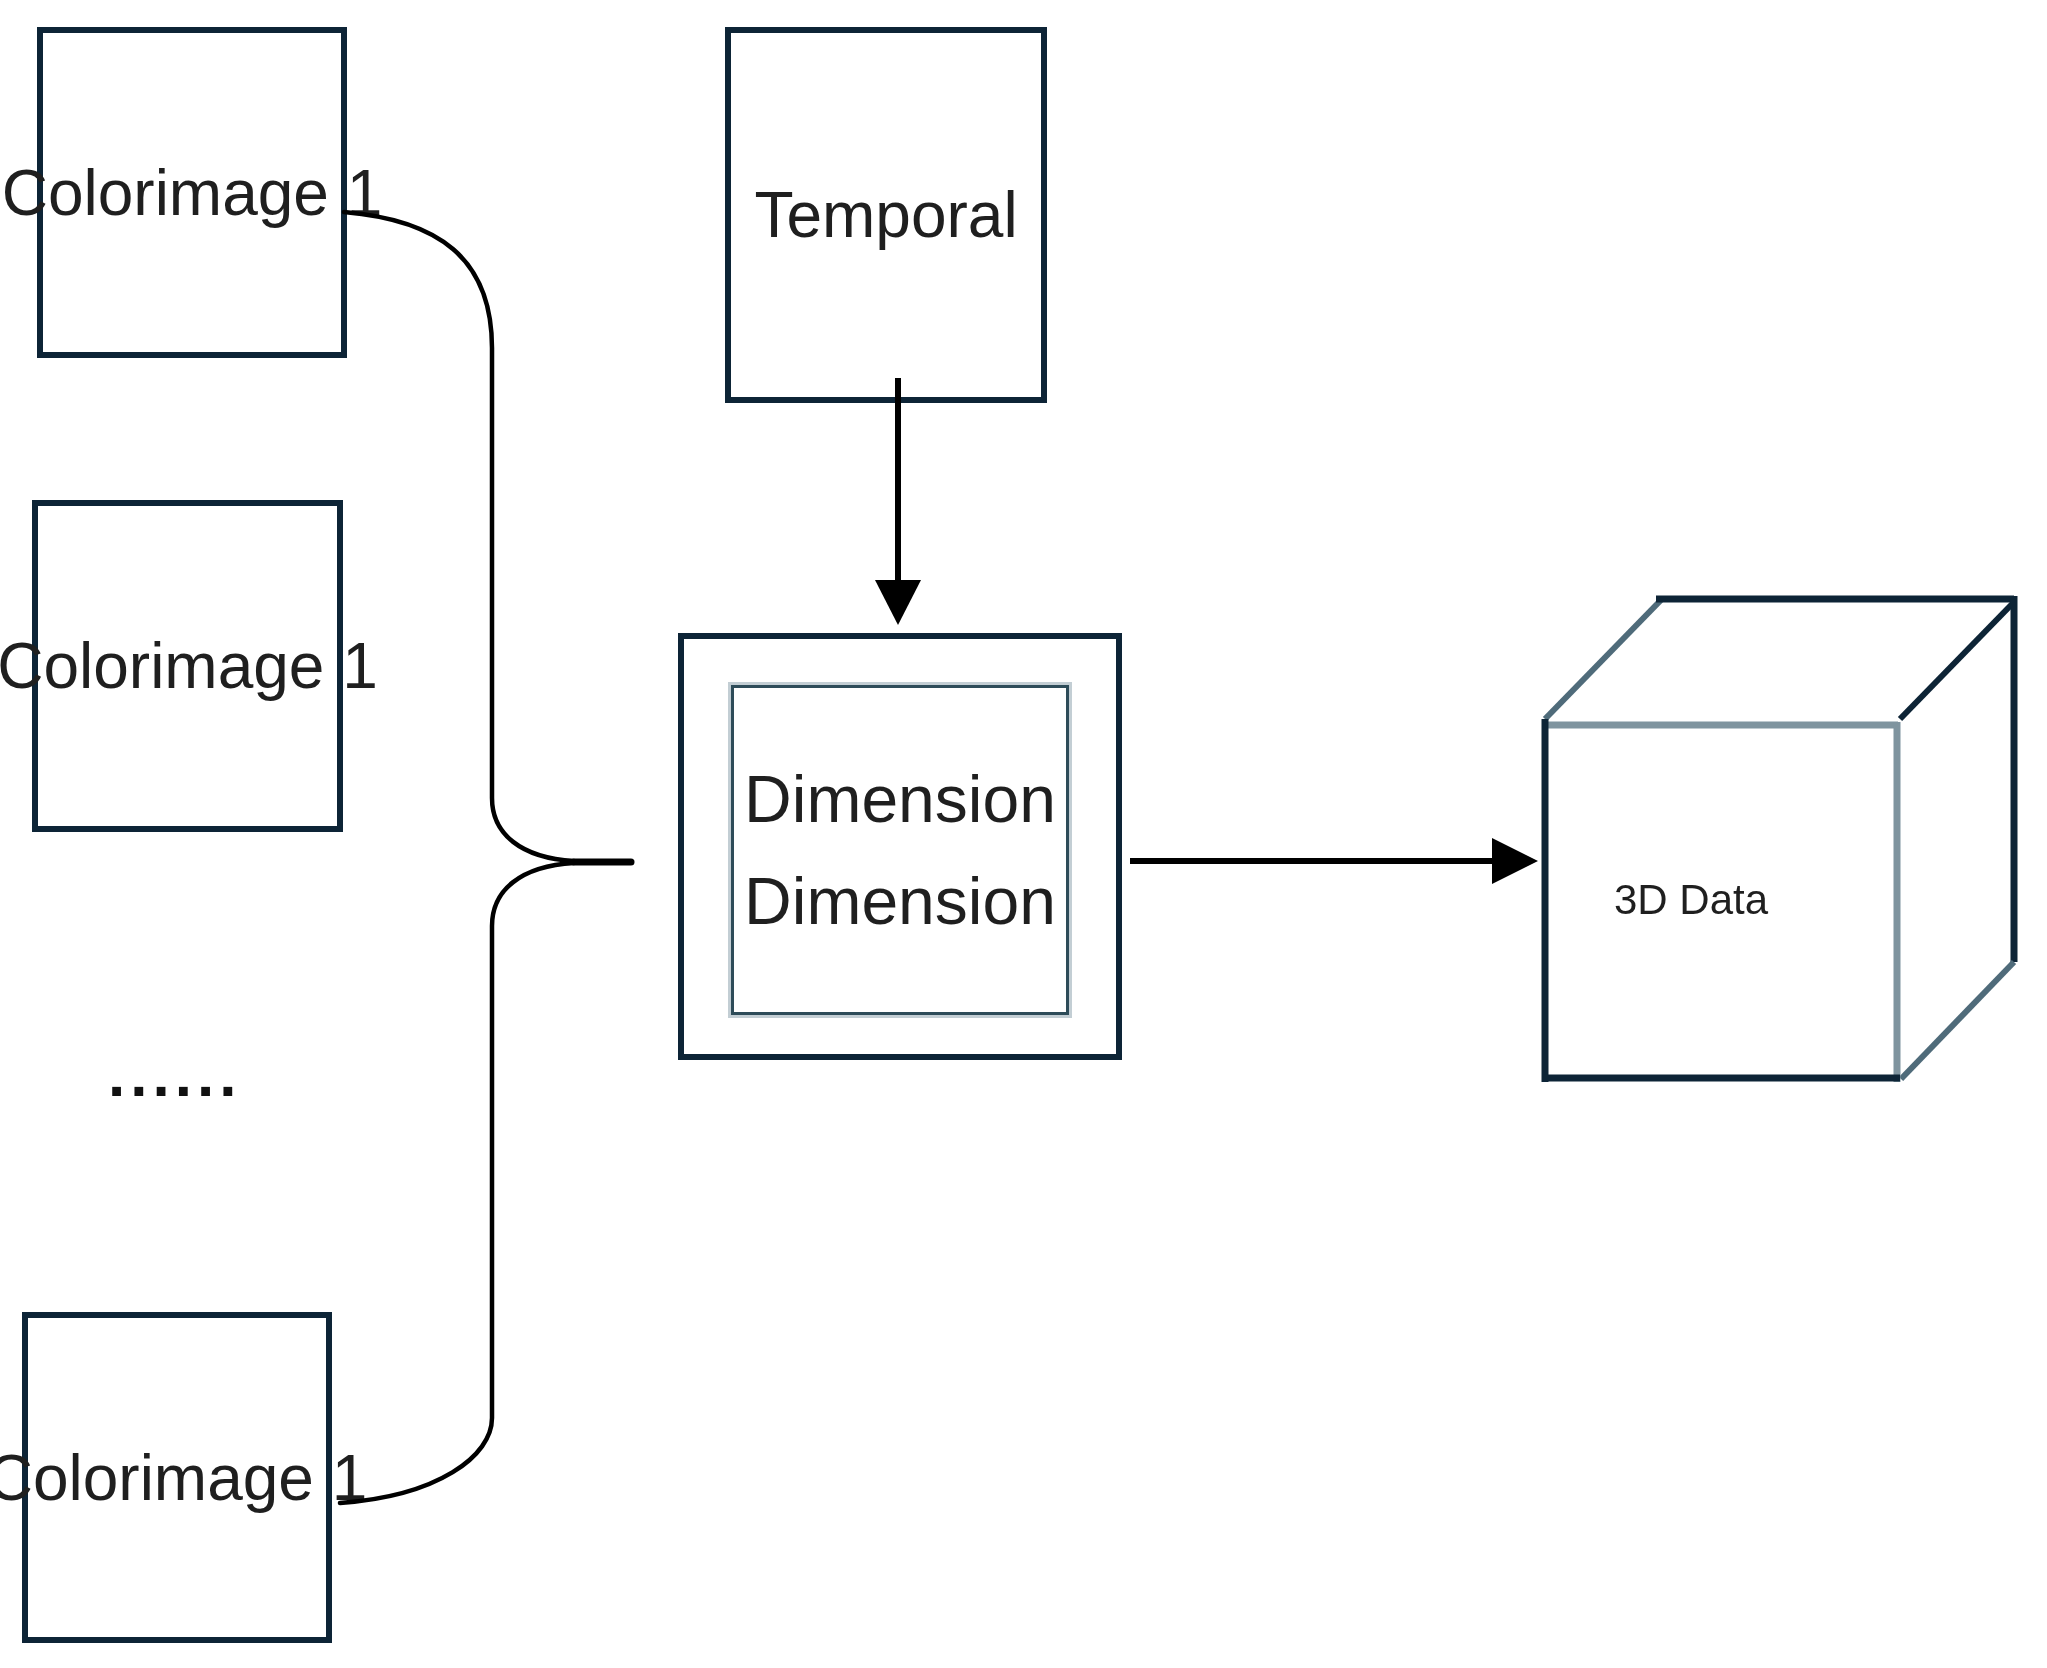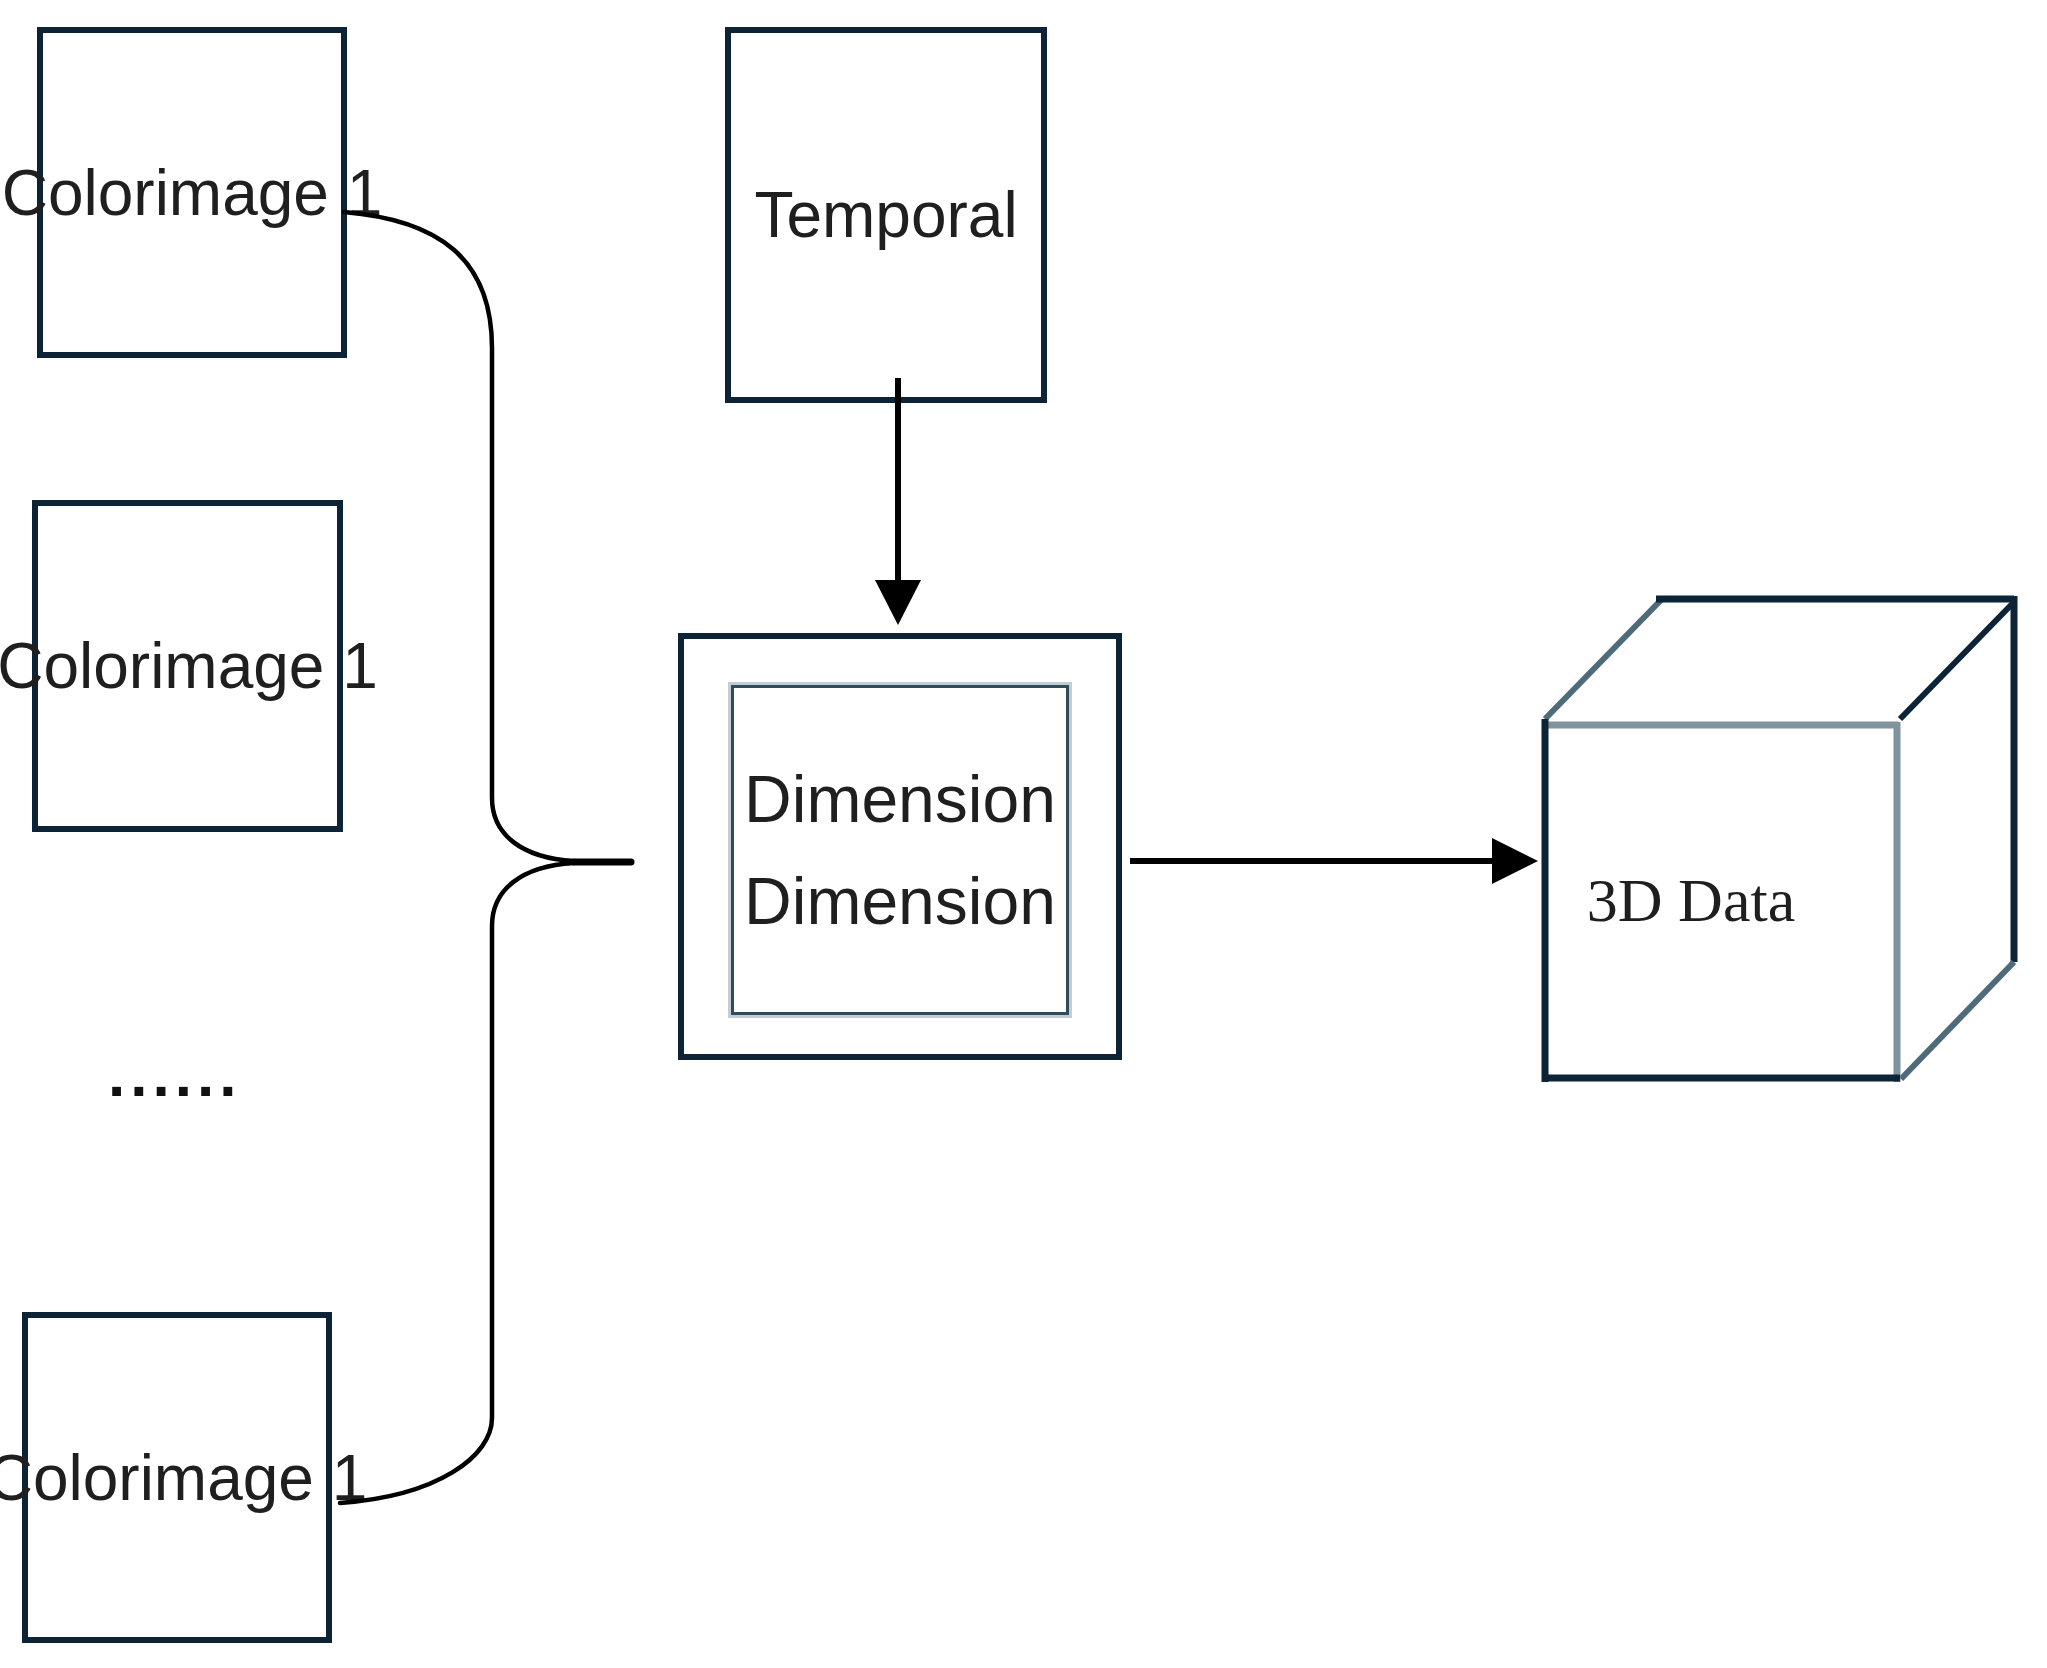--- a/index.html
+++ b/index.html
@@ -28,21 +28,21 @@
     border:3px solid var(--inner-border-teal);outline:3px solid var(--inner-border-silver);
     display:flex;flex-direction:column;align-items:center;justify-content:center;
   }
   #box-transform-inner .line{font-size:66px;line-height:102px;white-space:nowrap;}
   #ellipsis-dots{
     position:absolute;left:108px;top:1030px;width:180px;height:92px;
     font-size:62px;font-weight:bold;letter-spacing:5px;line-height:90px;color:#111;
   }
   #cube-label{
     position:absolute;left:1542px;top:860px;width:298px;text-align:center;
-    font-size:62px;line-height:80px;white-space:nowrap;font-family:Liberation Serif, serif;
+    font-size:42px;line-height:80px;white-space:nowrap;
   }
   #connector-layer{position:absolute;left:0;top:0;}
   .stroke-black{stroke:var(--connector);fill:none;}
   .fill-black{fill:var(--connector);stroke:none;}
   .edge-dark{stroke:var(--box-border);fill:none;}
   .edge-light{stroke:var(--cube-edge-light);fill:none;}
   .edge-slate{stroke:var(--cube-edge-slate);fill:none;}
 </style>
 </head>
 <body>

